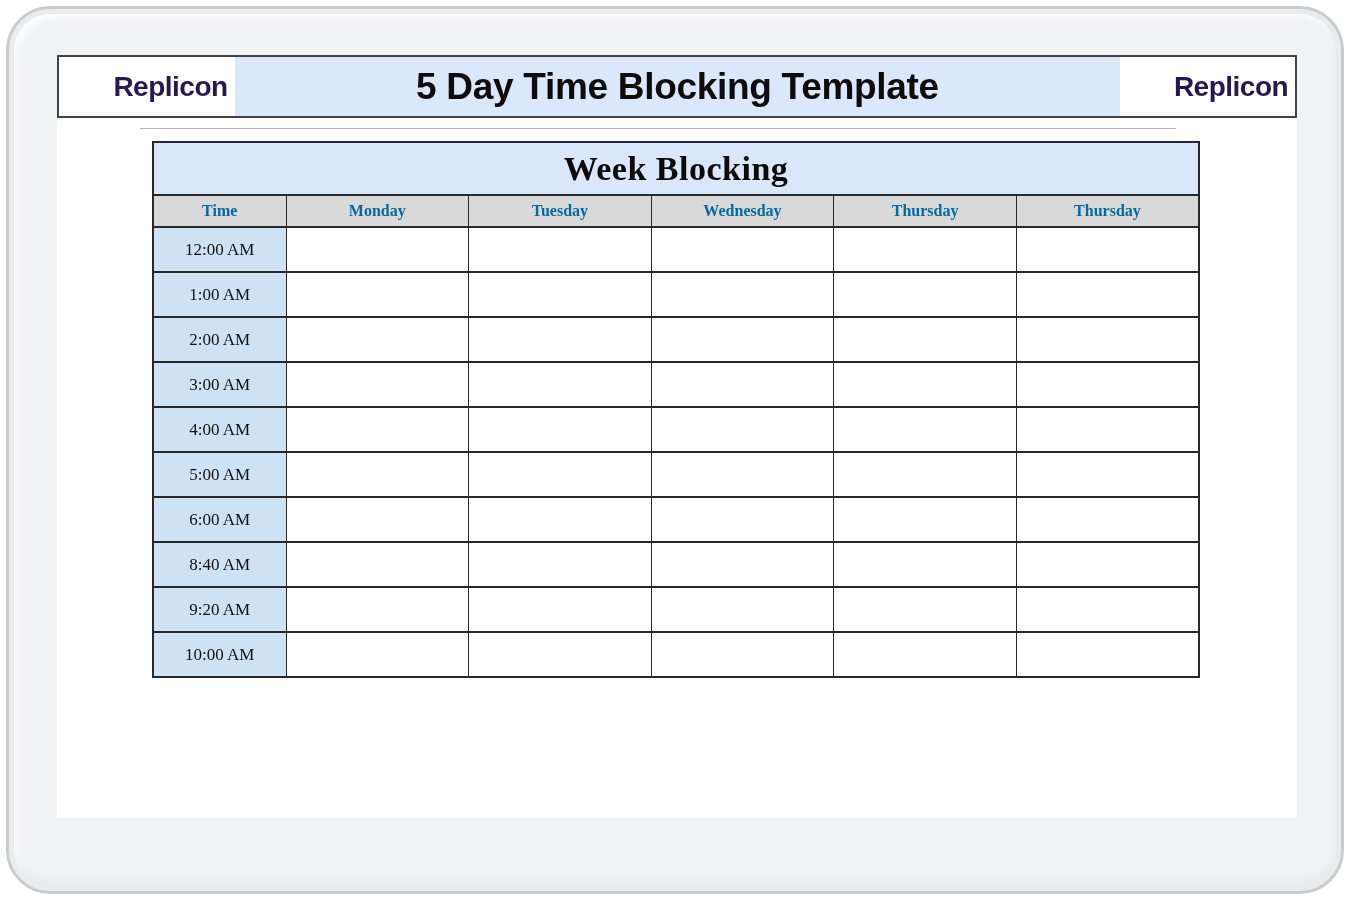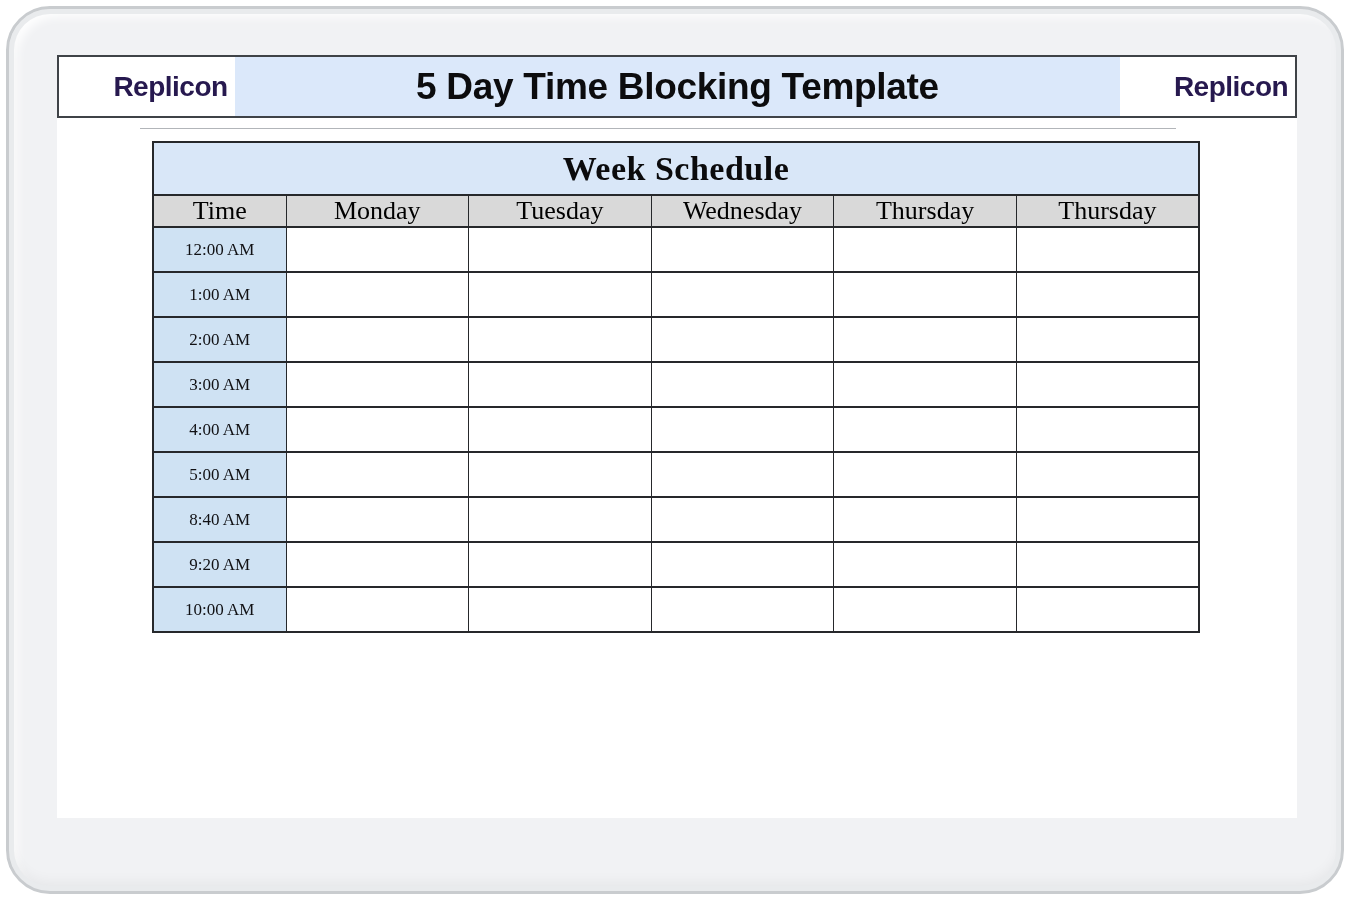--- a/index.html
+++ b/index.html
@@ -72,21 +72,21 @@
   tr.band-row td{
     height:53px;background:var(--band-blue);
     text-align:center;vertical-align:middle;
     font-size:34px;font-weight:700;color:#0b0b0d;
     border:1px solid var(--tborder);border-bottom-width:2px;
     letter-spacing:0.5px;
   }
   tr.cols-row th{
     height:32px;background:var(--hdr-gray);
     text-align:center;vertical-align:middle;
-    font-size:26px;font-weight:400;color:#000000;
+    font-size:16px;font-weight:700;color:#0369a1;
     border:1px solid var(--tborder);border-bottom-width:2px;
   }
   tbody tr{height:45px;}
   tbody td{
     border:1px solid var(--tborder);
     border-top-width:2px;border-bottom-width:2px;
     vertical-align:middle;
   }
   td.time-cell{
     background:var(--time-blue);text-align:center;
@@ -121,21 +121,21 @@
         <colgroup>
           <col class="c-time">
             <col>
             <col>
             <col>
             <col>
             <col>
         </colgroup>
         <thead>
           <tr class="band-row">
-            <td colspan="6">Week Schedule</td>
+            <td colspan="6">Week Blocking</td>
           </tr>
           <tr class="cols-row">
             <th>Time</th>
             <th>Monday</th>
             <th>Tuesday</th>
             <th>Wednesday</th>
             <th>Thursday</th>
             <th>Thursday</th>
           </tr>
         </thead>
@@ -182,20 +182,28 @@
             </tr>
             <tr>
               <td class="time-cell">5:00 AM</td>
               <td class="day-cell"></td>
               <td class="day-cell"></td>
               <td class="day-cell"></td>
               <td class="day-cell"></td>
               <td class="day-cell"></td>
             </tr>
             <tr>
+              <td class="time-cell">6:00 AM</td>
+              <td class="day-cell"></td>
+              <td class="day-cell"></td>
+              <td class="day-cell"></td>
+              <td class="day-cell"></td>
+              <td class="day-cell"></td>
+            </tr>
+            <tr>
               <td class="time-cell">8:40 AM</td>
               <td class="day-cell"></td>
               <td class="day-cell"></td>
               <td class="day-cell"></td>
               <td class="day-cell"></td>
               <td class="day-cell"></td>
             </tr>
             <tr>
               <td class="time-cell">9:20 AM</td>
               <td class="day-cell"></td>

